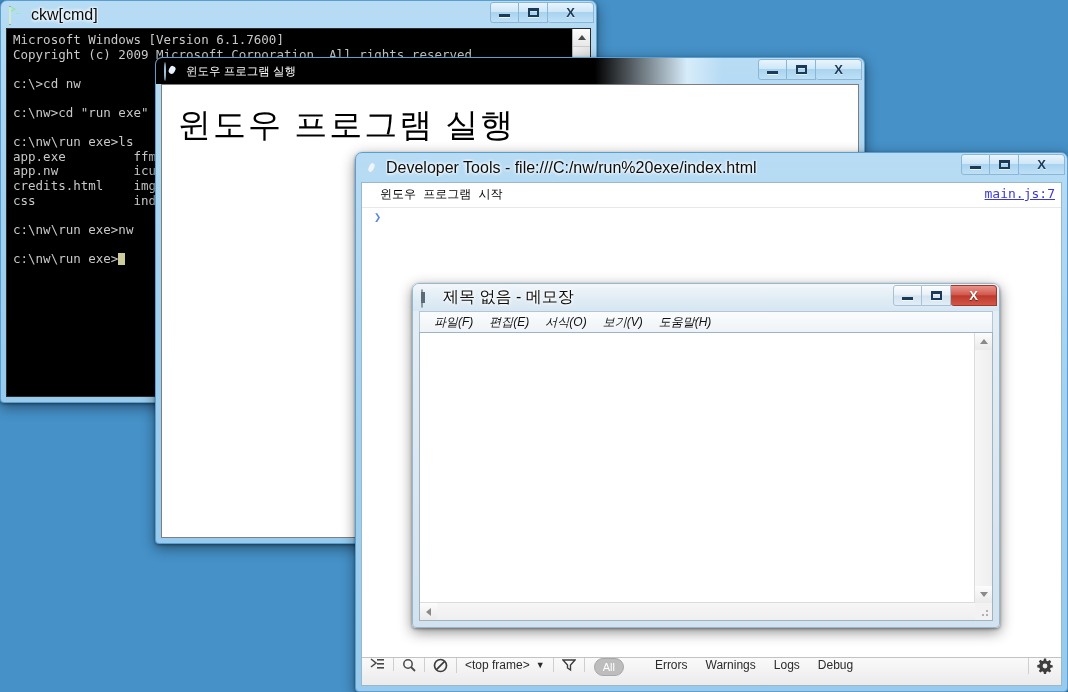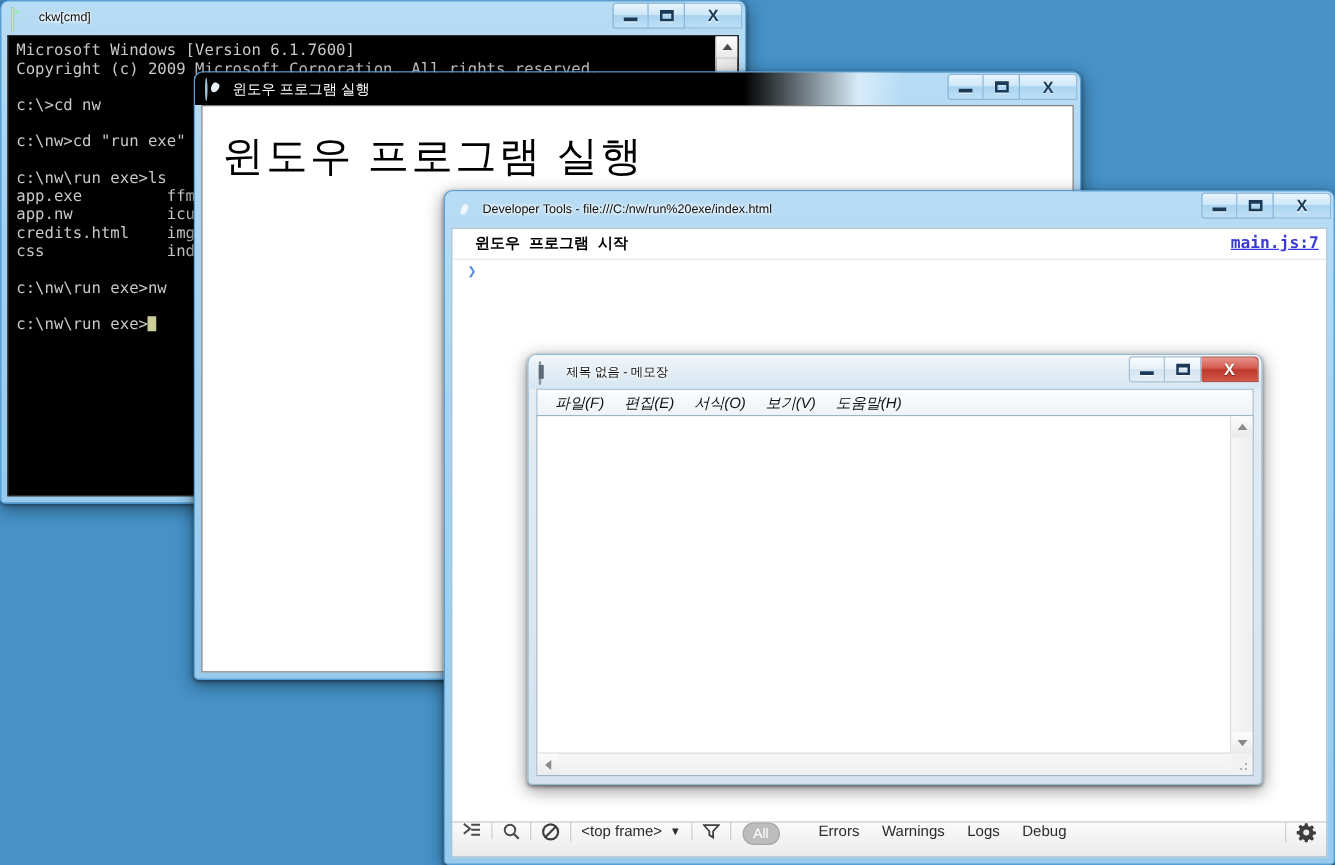--- a/index.html
+++ b/index.html
@@ -29,21 +29,21 @@
   .win-titlebar {
     position: relative;
     height: 29px;
     border-radius: 6px 6px 0 0;
     display: flex;
     align-items: center;
     padding-left: 8px;
     box-sizing: border-box;
   }
   .win-title {
-    font-size: 10px;
+    font-size: 16px;
     color: #0c0c0c;
     text-shadow: 0 0 4px #ffffff, 0 0 4px #ffffff, 0 0 3px #ffffff;
     white-space: nowrap;
     overflow: hidden;
   }
   .win-icon {
     width: 16px;
     height: 16px;
     margin-right: 6px;
     flex: 0 0 16px;
@@ -276,21 +276,20 @@
   .dt-msg {
     position: relative;
     border-bottom: 1px solid #e8e8e8;
     padding: 3px 6px 4px 18px;
     font-family: "DejaVu Sans Mono", monospace;
     font-size: 12px;
     color: #000;
     display: flex;
     justify-content: space-between;
     align-items: baseline;
-    font-weight: bold;
   }
   .dt-msg-link {
     font-family: "DejaVu Sans Mono", monospace;
     font-size: 13px;
     color: #3a3ad6;
     text-decoration: underline;
     white-space: nowrap;
   }
   .dt-prompt {
     padding: 2px 6px 2px 12px;
@@ -338,21 +337,21 @@
     width: 1px;
     background: #c6c6c6;
     margin: 6px 6px;
   }
 
   
   .ico { display:block; }
 
   
   #notepad-window {
-    left: 422px;
+    left: 412px;
     top: 283px;
     width: 588px;
     height: 345px;
     border-radius: 7px 7px 4px 4px;
     background: linear-gradient(to bottom, #e6eef4 0%, #dde8f1 45%, #d3e2ee 100%);
     border: 1px solid #96b8cf;
   }
   #notepad-window .win-titlebar {
     height: 27px;
     background: linear-gradient(to bottom, #f2f7fb 0%, #e2edf5 50%, #d6e6f2 100%);

